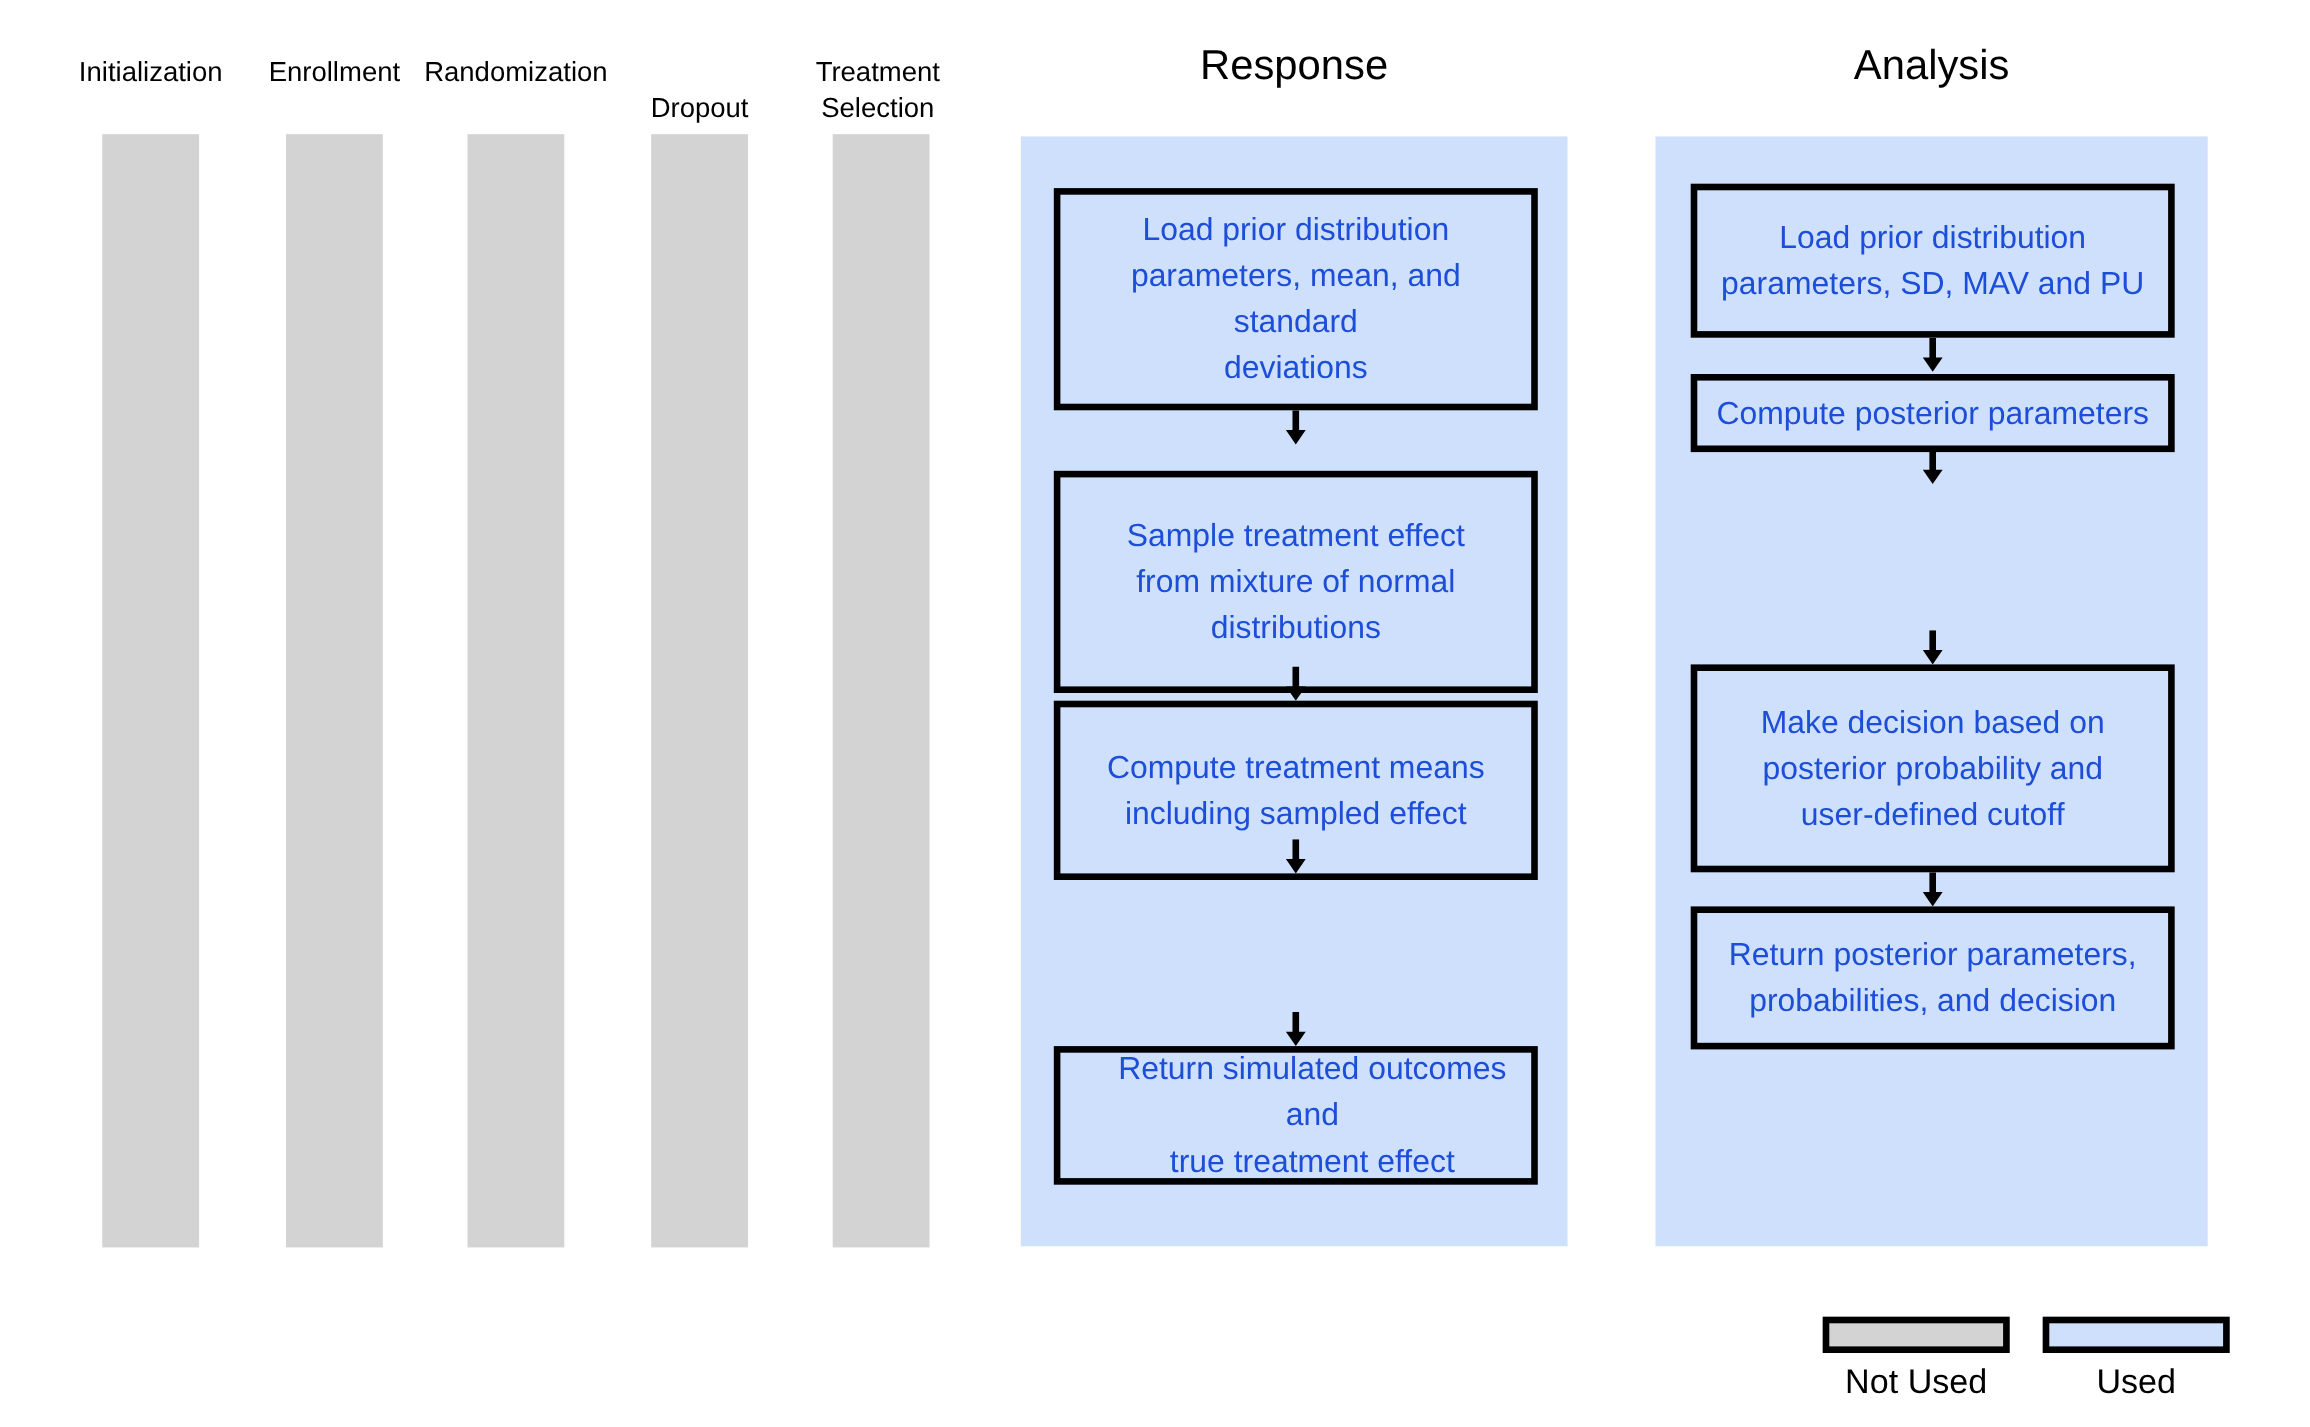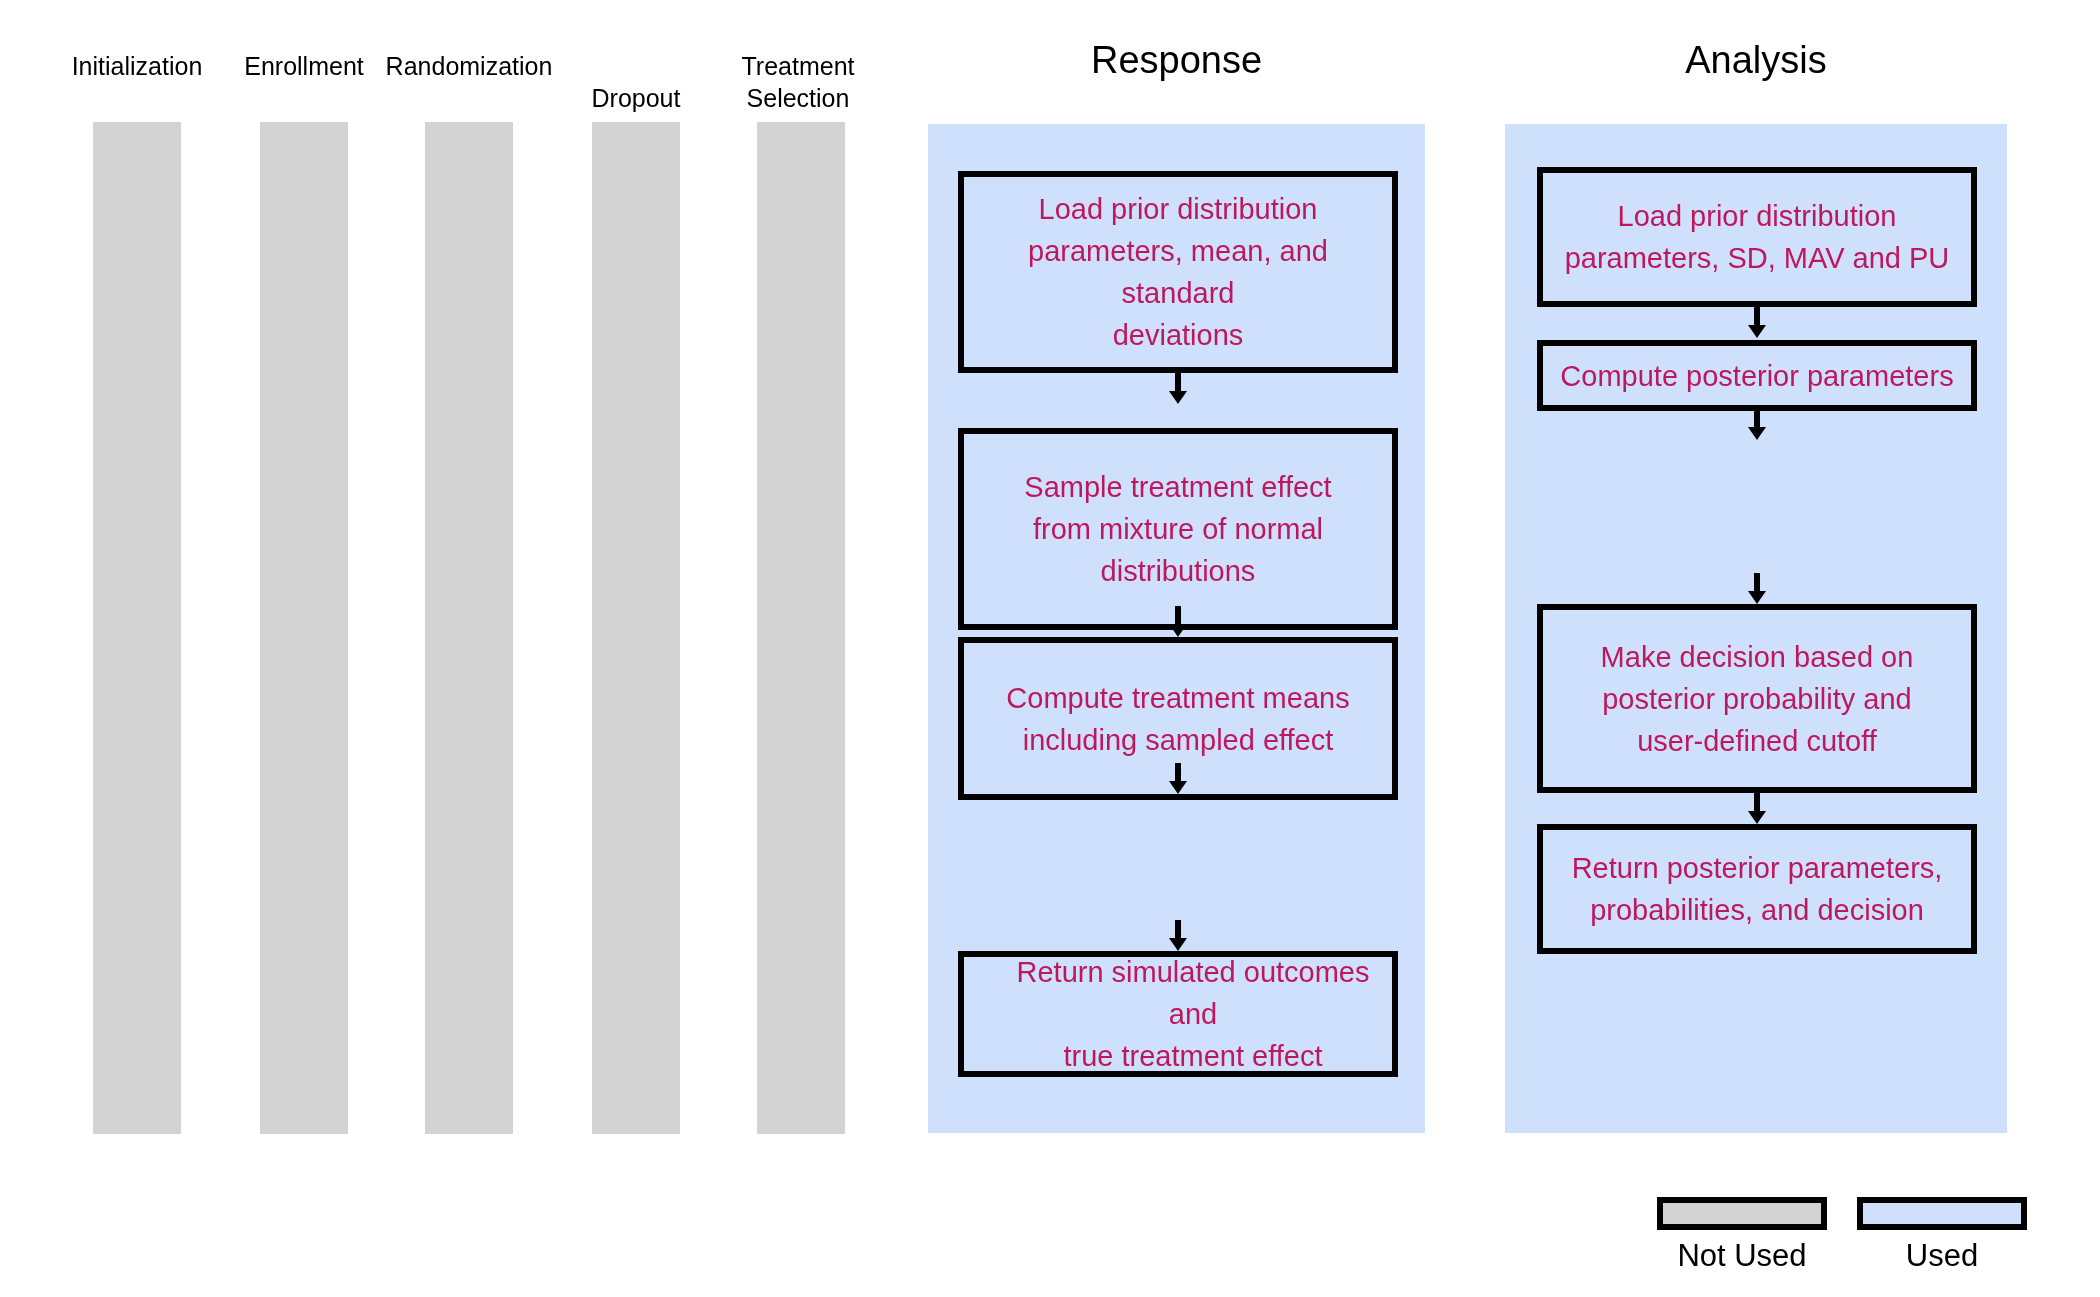--- a/index.html
+++ b/index.html
@@ -59,21 +59,21 @@
     position: absolute;
     box-sizing: border-box;
     border: 6px solid #000000;
     background: #cfe0fd;
     display: flex;
     align-items: center;
     justify-content: center;
     text-align: center;
     font-size: 29px;
     line-height: 42px;
-    color: #be185d;
+    color: #1d4ed8;
     white-space: pre-line;
     padding: 0 10px;
   }
 
   
   .arrow {
     position: absolute;
     width: 26px;
   }
   .arrow svg { display: block; }

